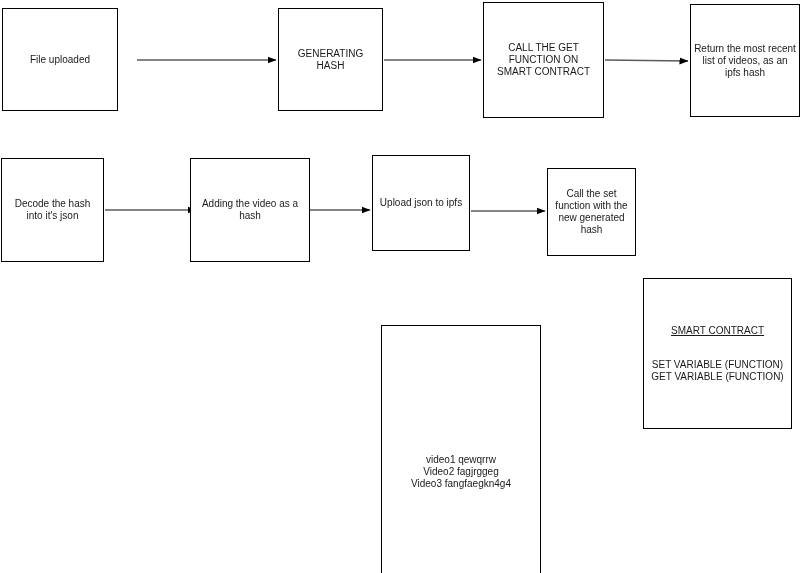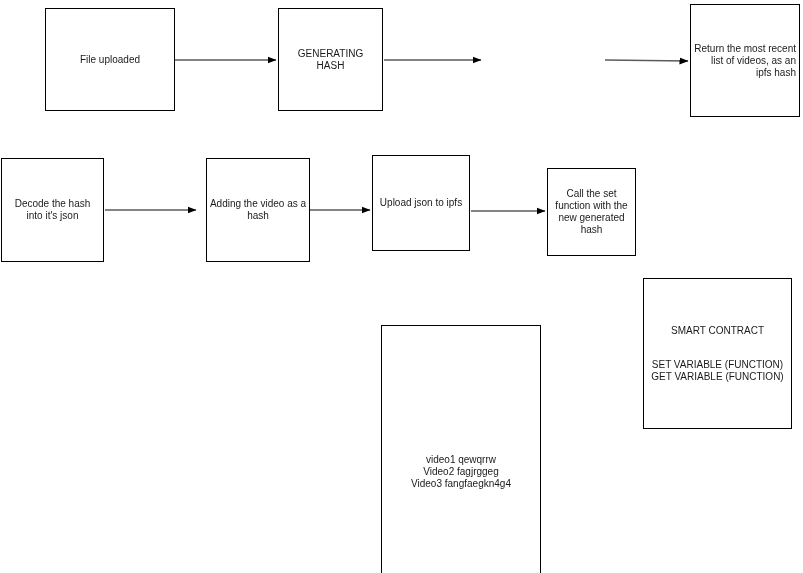--- a/index.html
+++ b/index.html
@@ -25,38 +25,38 @@
     justify-content: center;
     text-align: center;
     font-size: 10px;
     line-height: 12px;
     color: #1a1a1a;
     padding: 0 5px;
   }
   .node .label { width: 100%; }
 
   
-  .n-file-uploaded    { left: 2px;   top: 8px;   width: 130px; height: 103px; margin-left: 43px; }
+  .n-file-uploaded    { left: 2px;   top: 8px;   width: 116px; height: 103px; }
   .n-generating-hash  { left: 278px; top: 8px;   width: 105px; height: 103px; }
   .n-call-get         { left: 483px; top: 2px;   width: 121px; height: 116px; padding: 0 8px; }
-  .n-return-list      { left: 690px; top: 4px;   width: 110px; height: 113px; padding: 0 3px; text-align: right; }
+  .n-return-list      { left: 690px; top: 4px;   width: 110px; height: 113px; padding: 0 3px; }
 
   
   .n-decode-hash      { left: 1px;   top: 158px; width: 103px; height: 104px; padding: 0 12px; }
-  .n-adding-video     { left: 206px; top: 158px; width: 104px; height: 104px; padding: 0 2px; }
+  .n-adding-video     { left: 190px; top: 158px; width: 120px; height: 104px; padding: 0 2px; }
   .n-upload-json      { left: 372px; top: 155px; width: 98px;  height: 96px;  }
   .n-call-set         { left: 547px; top: 168px; width: 89px;  height: 88px;  padding: 0 7px; }
 
   
   .n-video-list       { left: 381px; top: 325px; width: 160px; height: 293px; }
   .n-smart-contract   { left: 643px; top: 278px; width: 149px; height: 151px; }
 
   .video-lines div { line-height: 12px; }
 
-  .sc-title { margin-bottom: 22px; }
+  .sc-title { margin-bottom: 22px; text-decoration: underline; }
   .sc-fn    { }
 
   #edges {
     position: absolute;
     left: 0; top: 0;
     width: 803px;
     height: 573px;
     pointer-events: none;
   }
 </style>
@@ -77,20 +77,23 @@
     <line x1="105" y1="210" x2="196" y2="210" stroke="#5b5b5b" stroke-width="1.5" marker-end="url(#arrow)"></line>
     <line x1="303" y1="210" x2="370" y2="210" stroke="#5b5b5b" stroke-width="1.5" marker-end="url(#arrow)"></line>
     <line x1="471" y1="211" x2="545" y2="211" stroke="#5b5b5b" stroke-width="1.5" marker-end="url(#arrow)"></line>
   </svg>
 
   <div class="node n-file-uploaded">
     <div class="label">File uploaded</div>
   </div>
   <div class="node n-generating-hash">
     <div class="label">GENERATING HASH</div>
+  </div>
+  <div class="node n-call-get">
+    <div class="label">CALL THE GET FUNCTION ON SMART CONTRACT</div>
   </div>
   <div class="node n-return-list">
     <div class="label">Return the most recent list of videos, as an ipfs hash</div>
   </div>
 
   <div class="node n-decode-hash">
     <div class="label">Decode the hash into it's json</div>
   </div>
   <div class="node n-adding-video">
     <div class="label">Adding the video as a hash</div>

